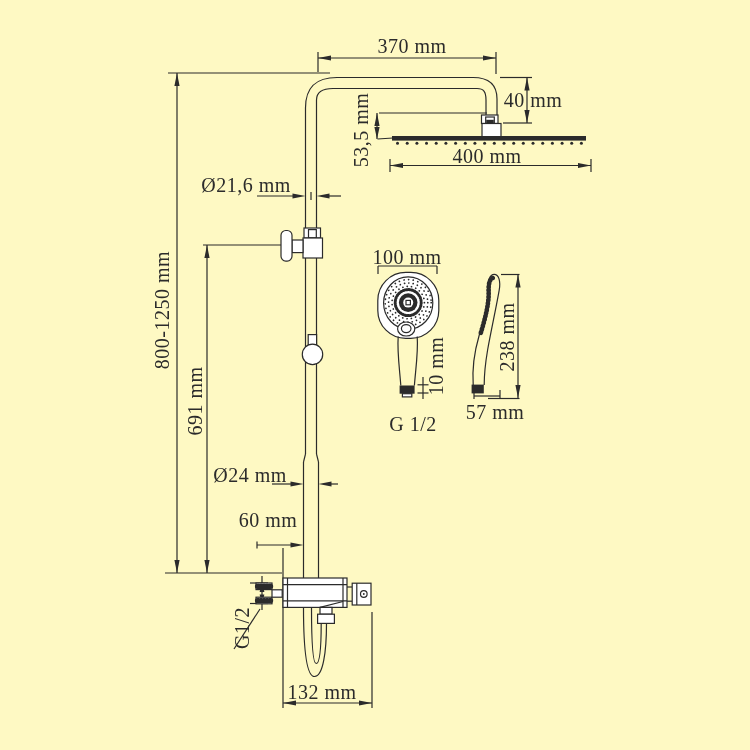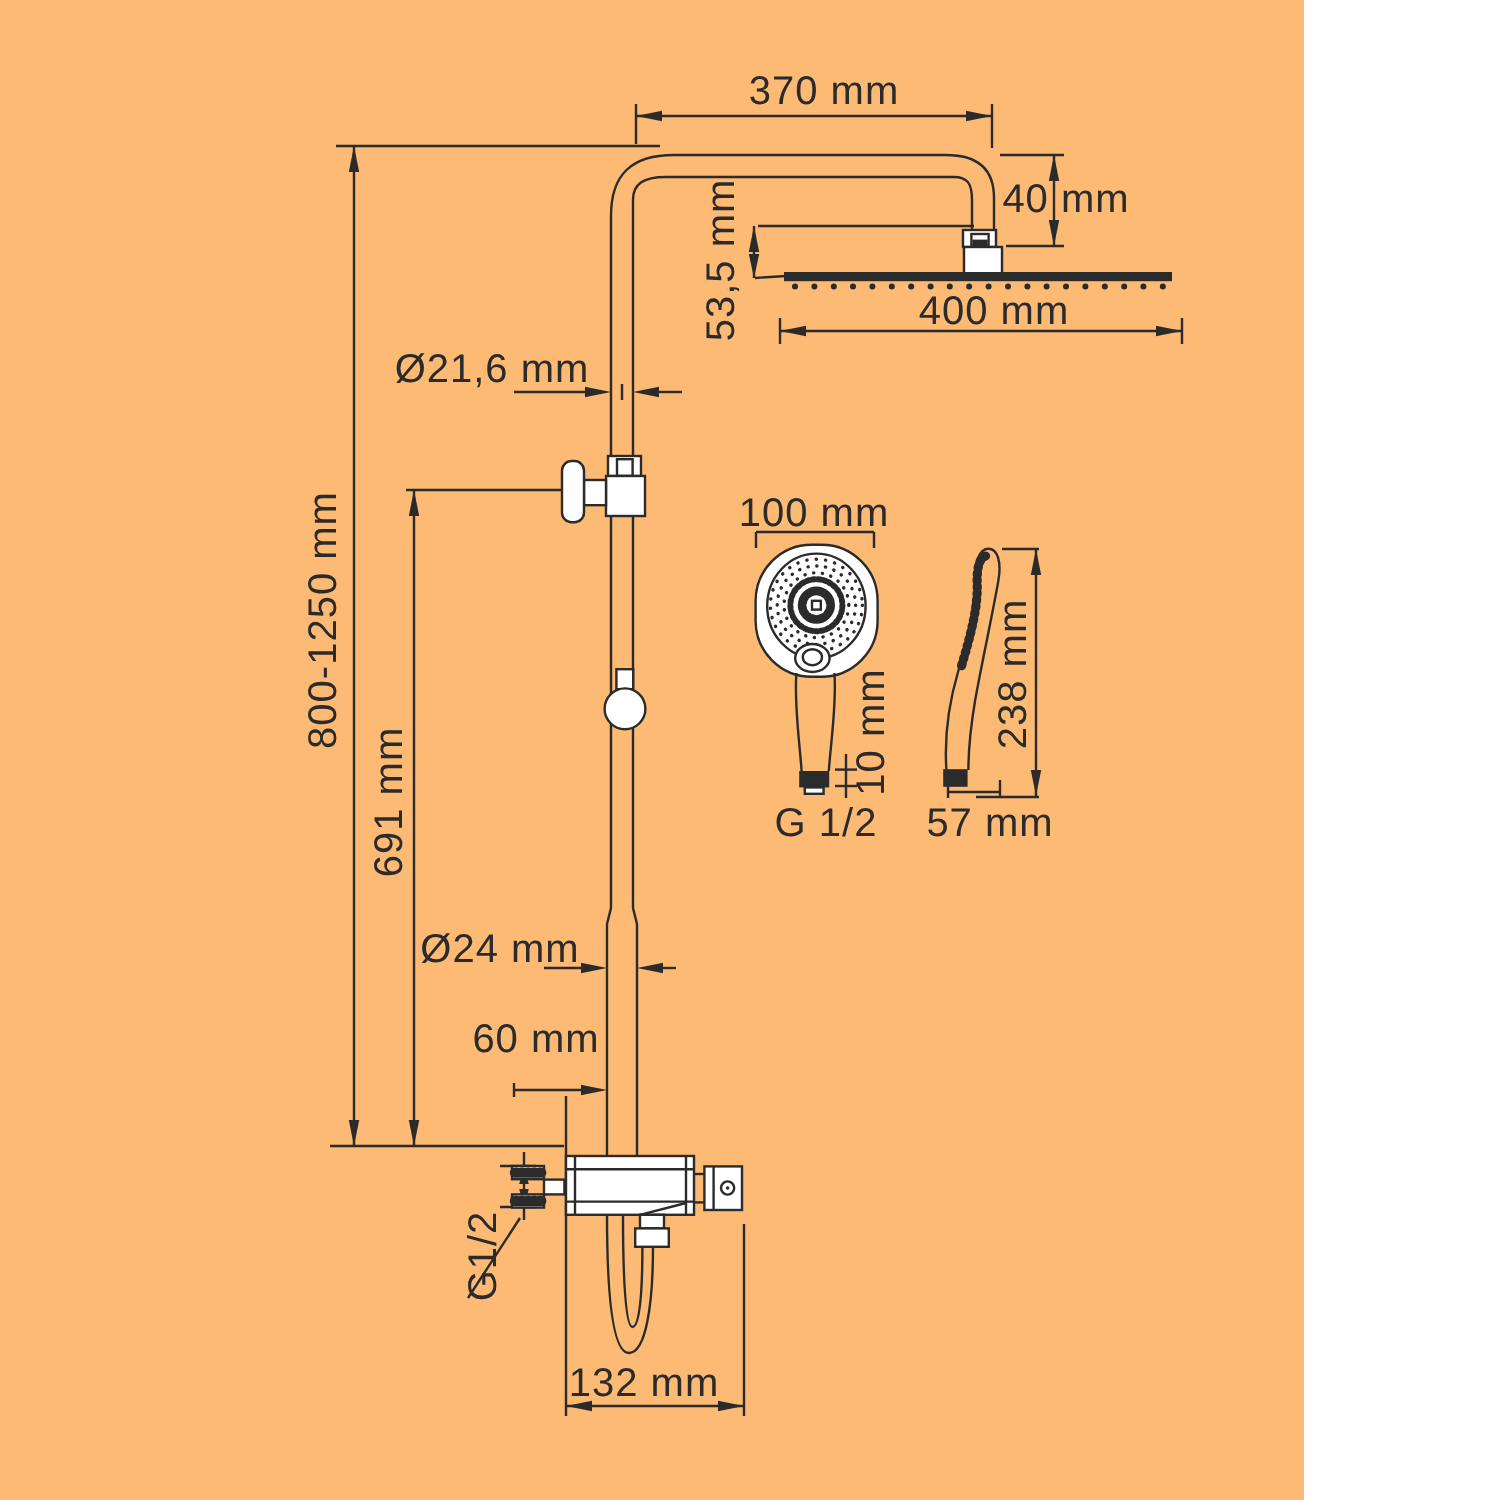--- a/index.html
+++ b/index.html
@@ -1,17 +1,17 @@
 <!DOCTYPE html>
 <html><head>
 <meta charset="utf-8">
 <style>
   html,body{margin:0;padding:0;background:#ffffff;}
-  #canvas{position:relative;width:652px;height:750px;background:#fdba74;overflow:hidden;
-          font-family:Liberation Sans, sans-serif;}
+  #canvas{position:relative;width:750px;height:750px;background:#fef9c3;overflow:hidden;
+          font-family:Liberation Serif, serif;}
   #canvas svg{position:absolute;left:0;top:0;}
   .dim-label{position:absolute;font-size:20px;line-height:1;color:#2b2b2b;white-space:nowrap;
              transform:translate(-50%,-50%);letter-spacing:0.5px;}
   .dim-label.rot{transform:translate(-50%,-50%) rotate(-90deg);}
   .ln{stroke:#2b2b2b;stroke-width:1.2;fill:none;}
   .fw{stroke:#2b2b2b;stroke-width:1.2;fill:#ffffff;}
   .fd{fill:#2b2b2b;stroke:none;}
   .arrow{fill:#2b2b2b;stroke:none;}
   .dots{stroke:#2b2b2b;fill:none;stroke-linecap:round;}
 </style>
@@ -212,27 +212,27 @@
     <rect class="fw" x="320" y="607.4" width="12" height="6.8"></rect>
     <rect class="fw" x="317.6" y="614.2" width="16.8" height="9.2"></rect>
     <path class="ln" d="M303.5,607.4 C303.5,649 306.5,676.5 314.5,676.5 C323,676.5 326.5,652 326.5,623.4"></path>
     <path class="ln" d="M311.5,607.4 C311.5,643 313,663.5 316.2,663.5 C319.8,663.5 321.2,647 321.2,623.4"></path>
   </g>
 </svg>
 
 <div class="dim-label" style="left:412px;top:46px">370 mm</div>
 <div class="dim-label" style="left:533px;top:100px">40 mm</div>
 <div class="dim-label rot" style="left:361px;top:130px">53,5 mm</div>
-<div class="dim-label" style="left:497px;top:156px">400 mm</div>
+<div class="dim-label" style="left:487px;top:156px">400 mm</div>
 <div class="dim-label" style="left:246px;top:185px">Ø21,6 mm</div>
 <div class="dim-label rot" style="left:162px;top:310px">800-1250 mm</div>
 <div class="dim-label rot" style="left:195px;top:401px">691 mm</div>
 <div class="dim-label" style="left:407px;top:257px">100 mm</div>
 <div class="dim-label rot" style="left:436px;top:366px">10 mm</div>
-<div class="dim-label" style="left:413px;top:412px">G 1/2</div>
+<div class="dim-label" style="left:413px;top:424px">G 1/2</div>
 <div class="dim-label rot" style="left:507px;top:337px">238 mm</div>
 <div class="dim-label" style="left:495px;top:412px">57 mm</div>
 <div class="dim-label" style="left:250px;top:475px">Ø24 mm</div>
 <div class="dim-label" style="left:268px;top:520px">60 mm</div>
 <div class="dim-label rot" style="left:242px;top:628px">G1/2</div>
 <div class="dim-label" style="left:322px;top:692px">132 mm</div>
 
 </div>
 
 </body></html>

